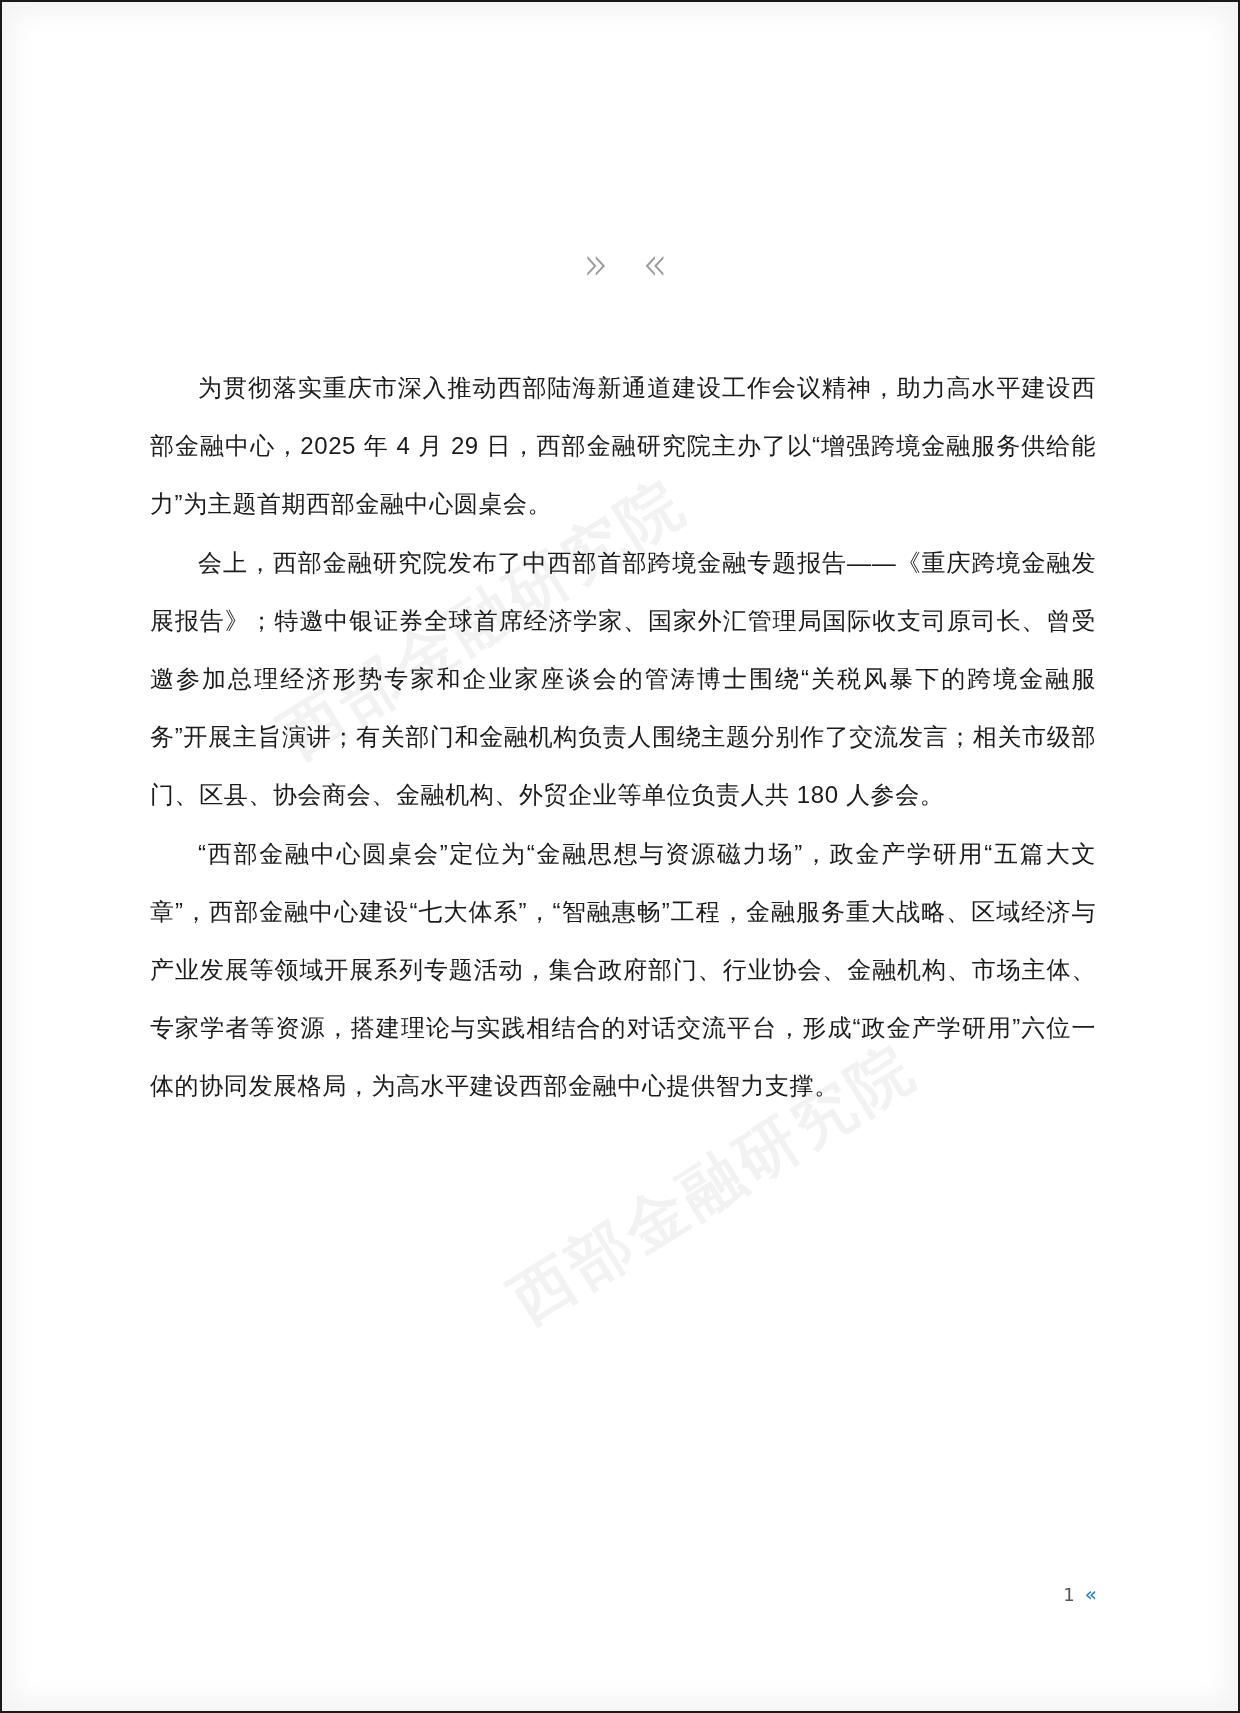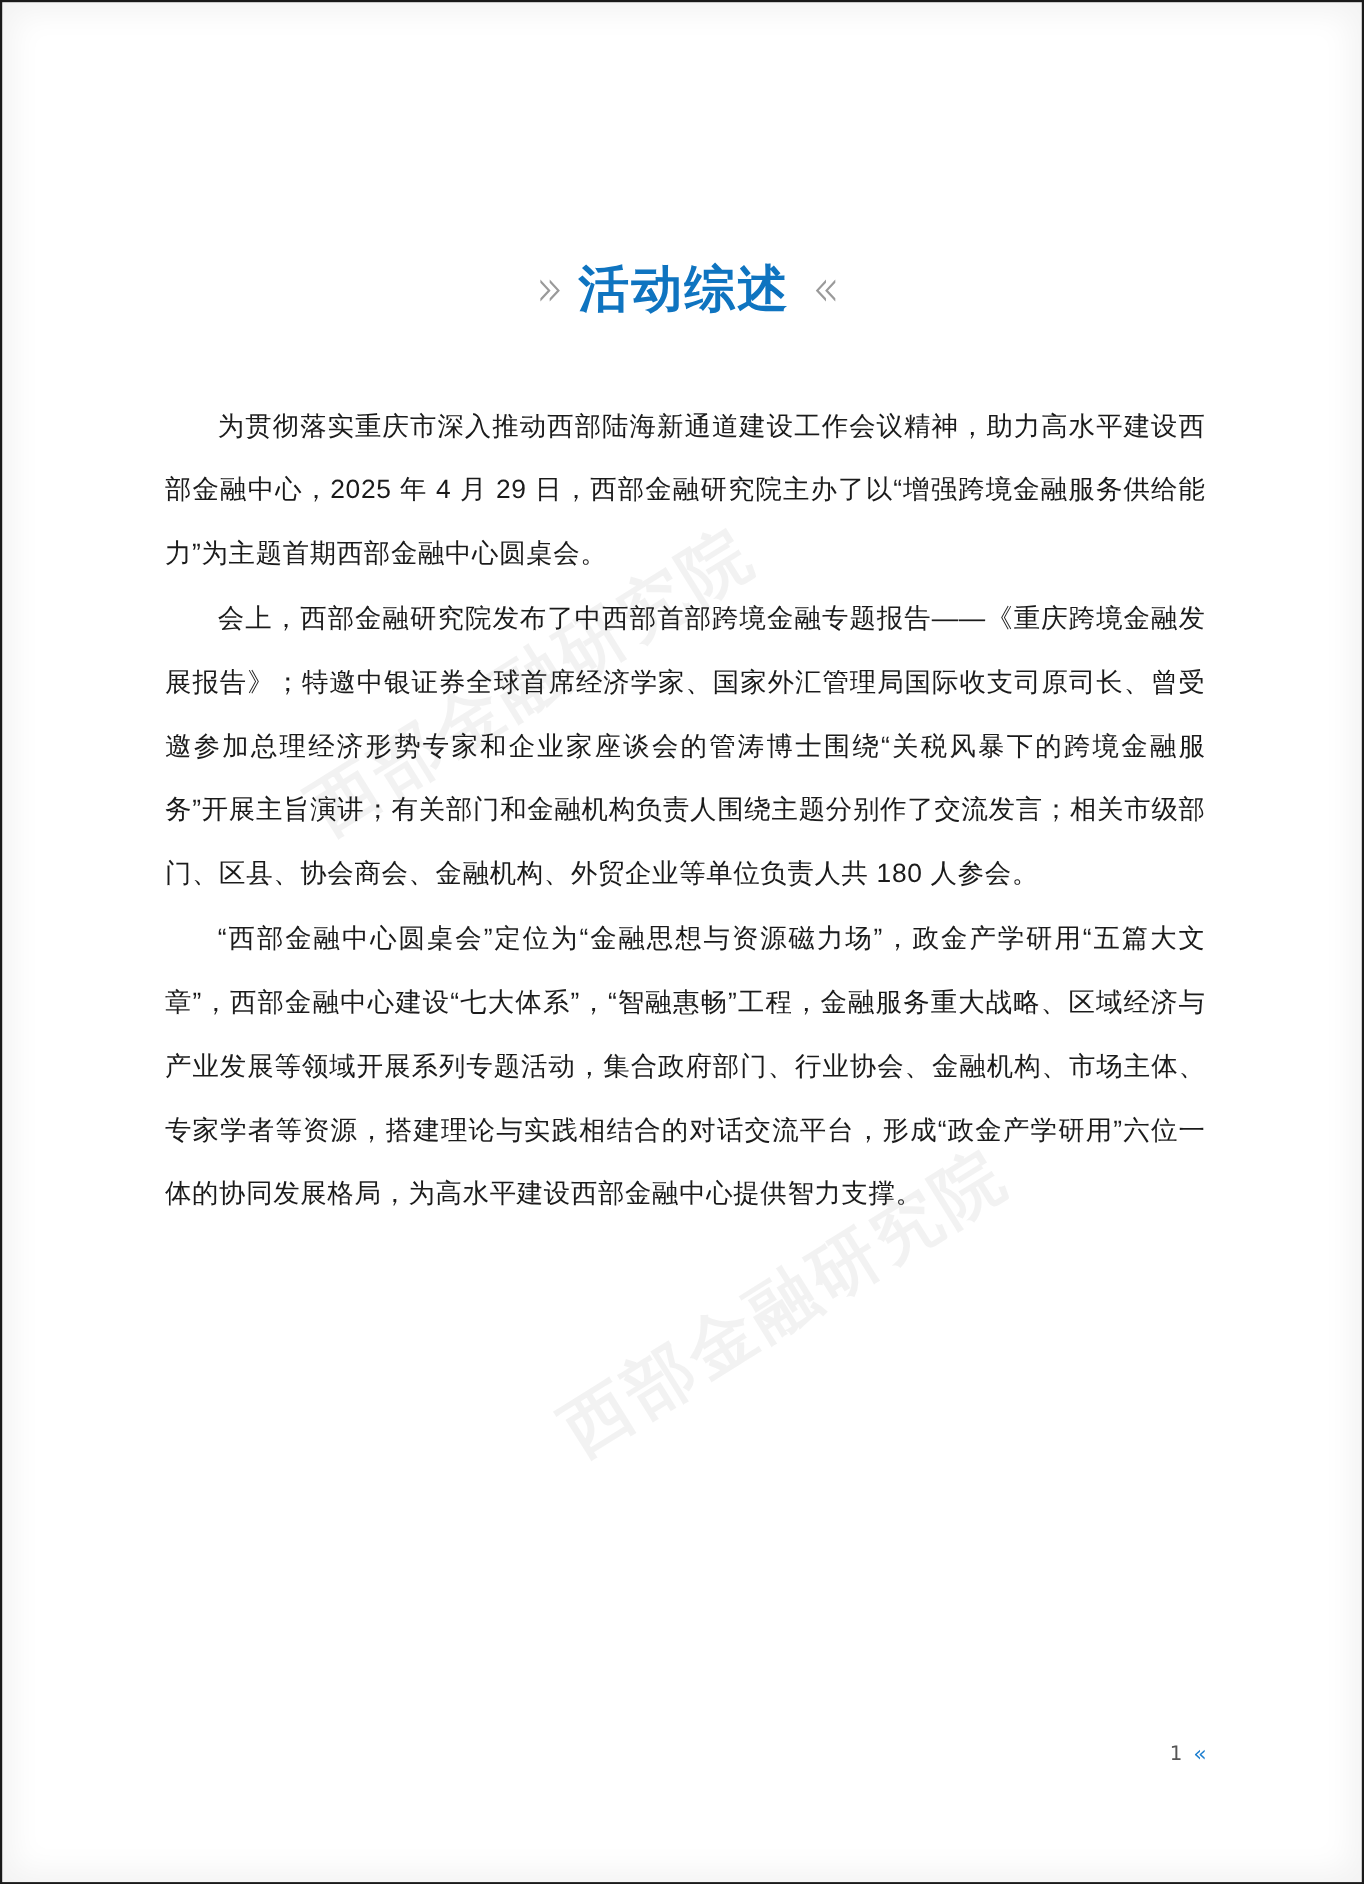--- a/index.html
+++ b/index.html
@@ -57,21 +57,20 @@
 </head>
 <body>
 
 <div class="page-frame">
 
   <div class="watermark wm1">西部金融研究院</div>
   <div class="watermark wm2">西部金融研究院</div>
 
   <div class="title-block">
     <span class="chev left">»</span>
-    <span class="title-text">活动综述</span>
     <span class="chev right">«</span>
   </div>
 
   <div class="body-text">
     <p>为贯彻落实重庆市深入推动西部陆海新通道建设工作会议精神，助力高水平建设西部金融中心，2025 年 4 月 29 日，西部金融研究院主办了以“增强跨境金融服务供给能力”为主题首期西部金融中心圆桌会。</p>
     <p>会上，西部金融研究院发布了中西部首部跨境金融专题报告——《重庆跨境金融发展报告》；特邀中银证券全球首席经济学家、国家外汇管理局国际收支司原司长、曾受邀参加总理经济形势专家和企业家座谈会的管涛博士围绕“关税风暴下的跨境金融服务”开展主旨演讲；有关部门和金融机构负责人围绕主题分别作了交流发言；相关市级部门、区县、协会商会、金融机构、外贸企业等单位负责人共 180 人参会。</p>
     <p>“西部金融中心圆桌会”定位为“金融思想与资源磁力场”，政金产学研用“五篇大文章”，西部金融中心建设“七大体系”，“智融惠畅”工程，金融服务重大战略、区域经济与产业发展等领域开展系列专题活动，集合政府部门、行业协会、金融机构、市场主体、专家学者等资源，搭建理论与实践相结合的对话交流平台，形成“政金产学研用”六位一体的协同发展格局，为高水平建设西部金融中心提供智力支撑。</p>
   </div>
 
   <div class="page-number">

